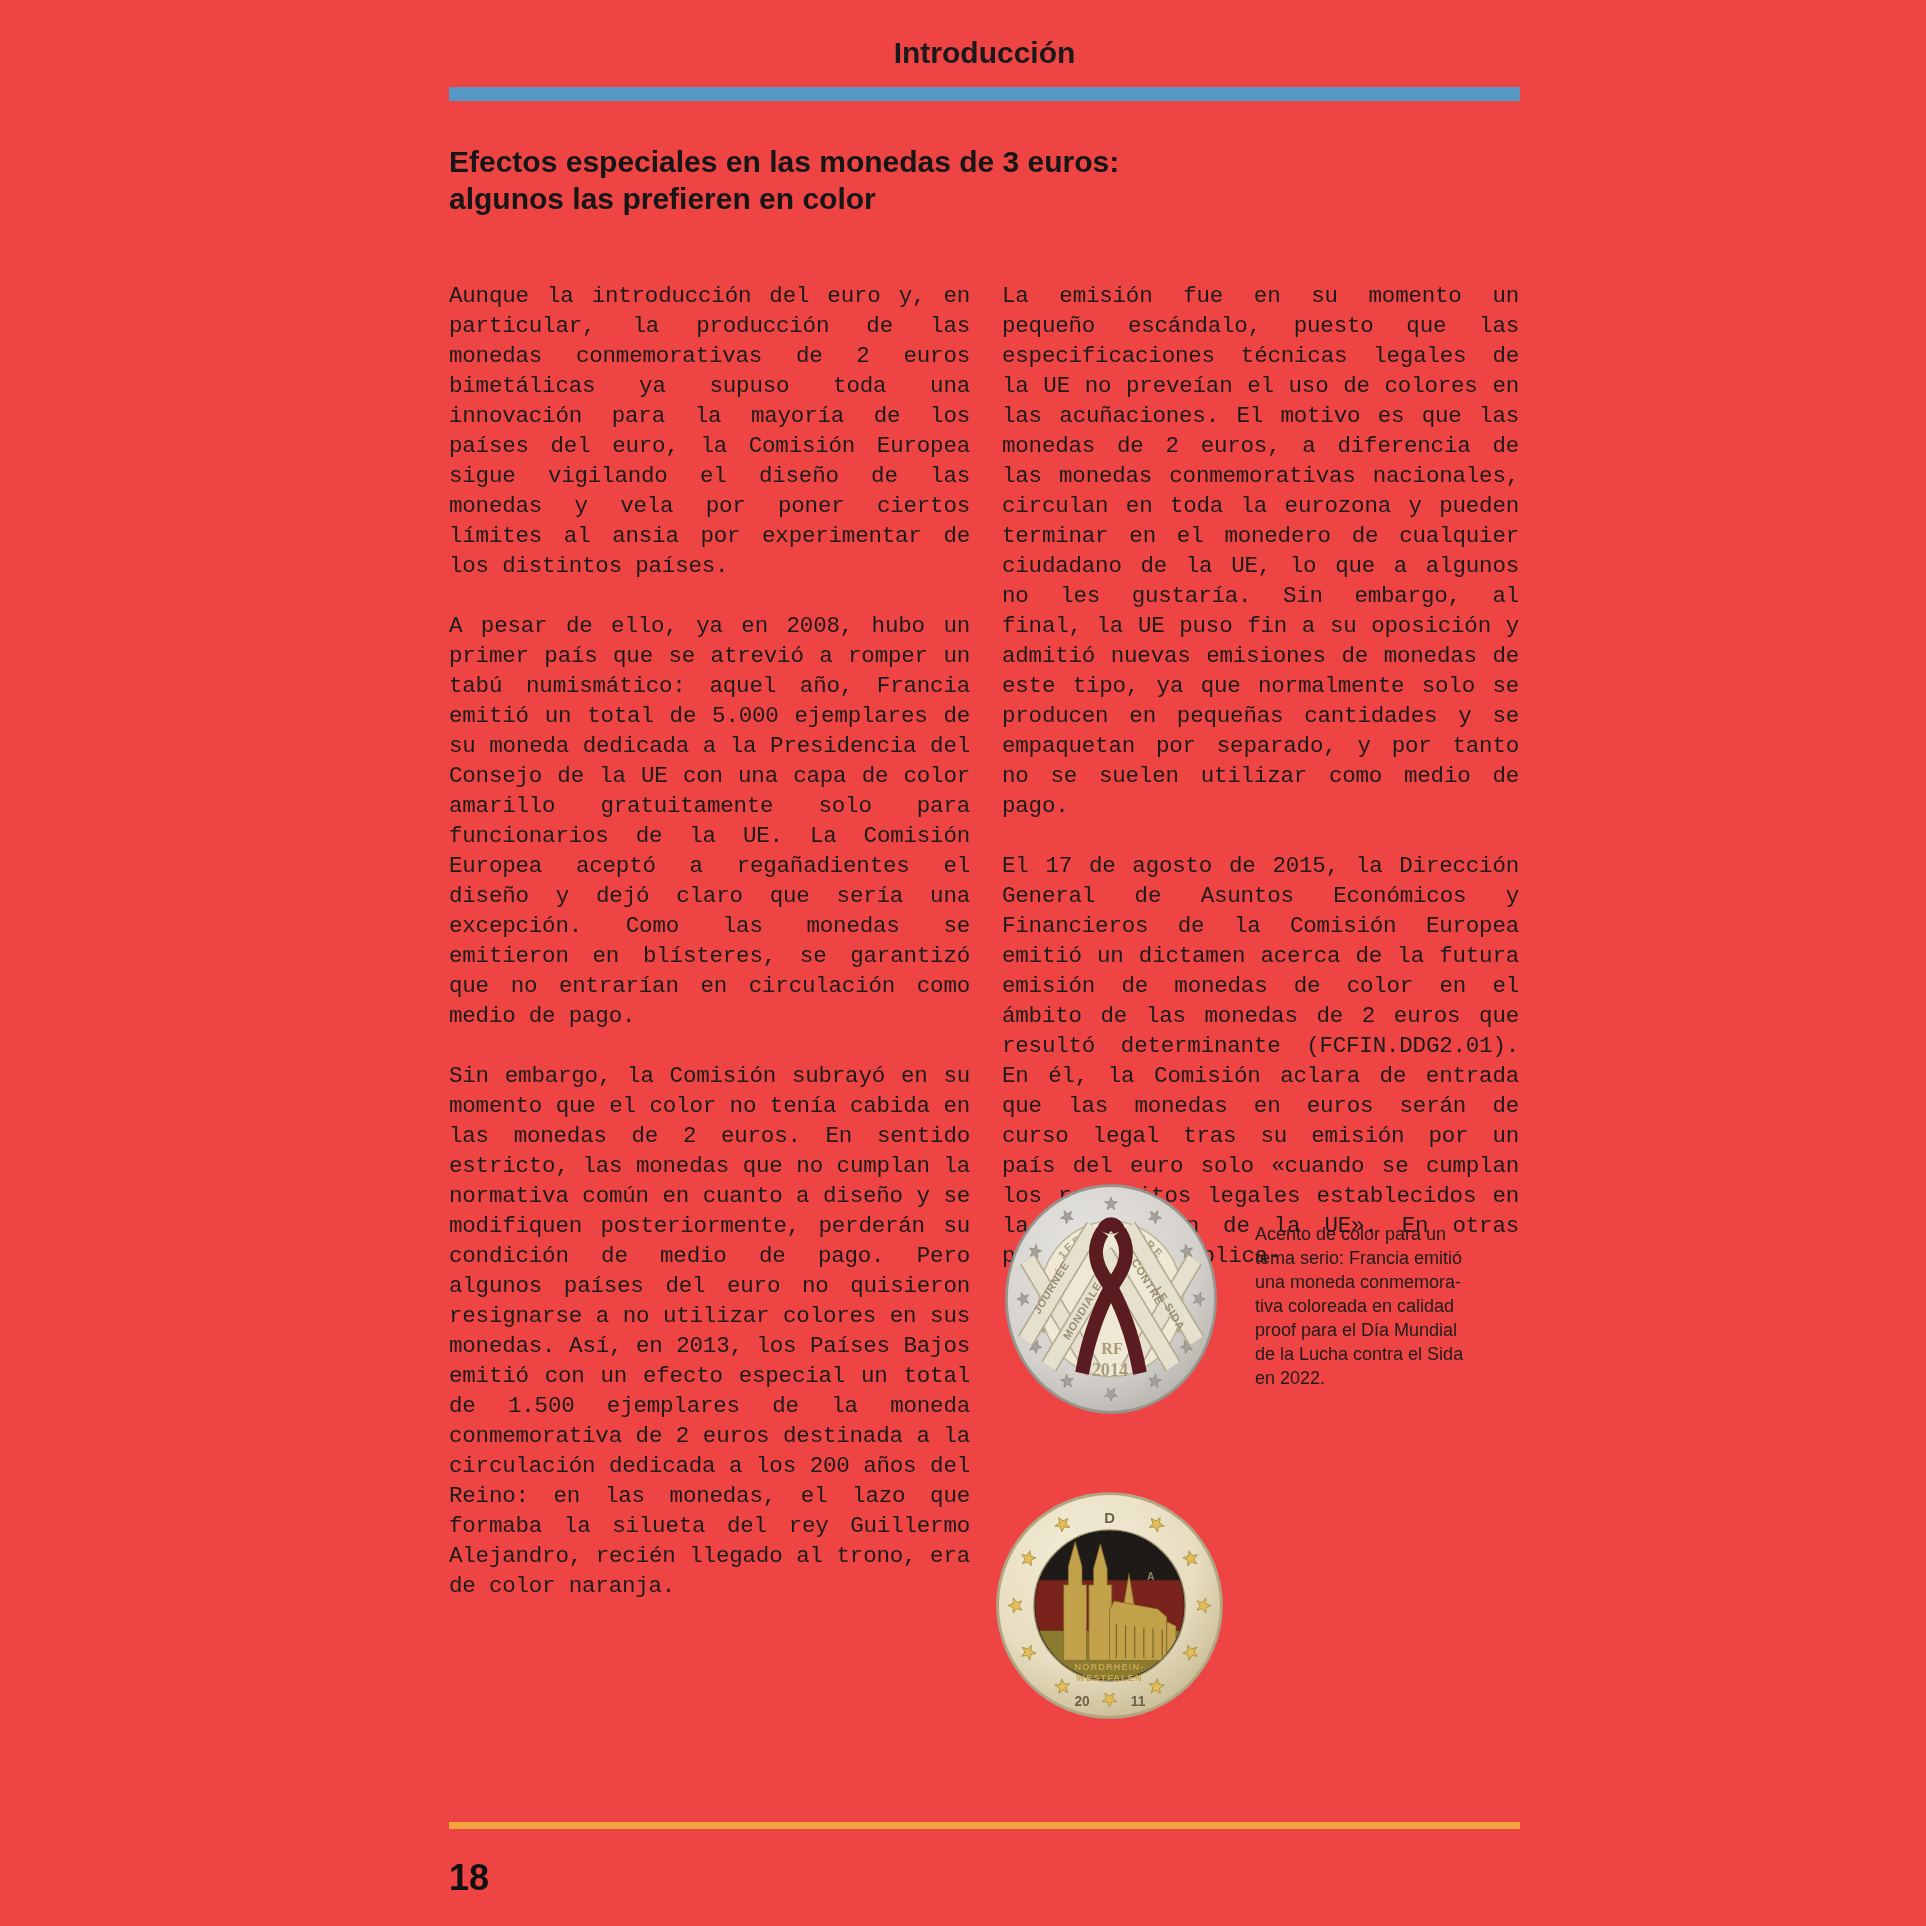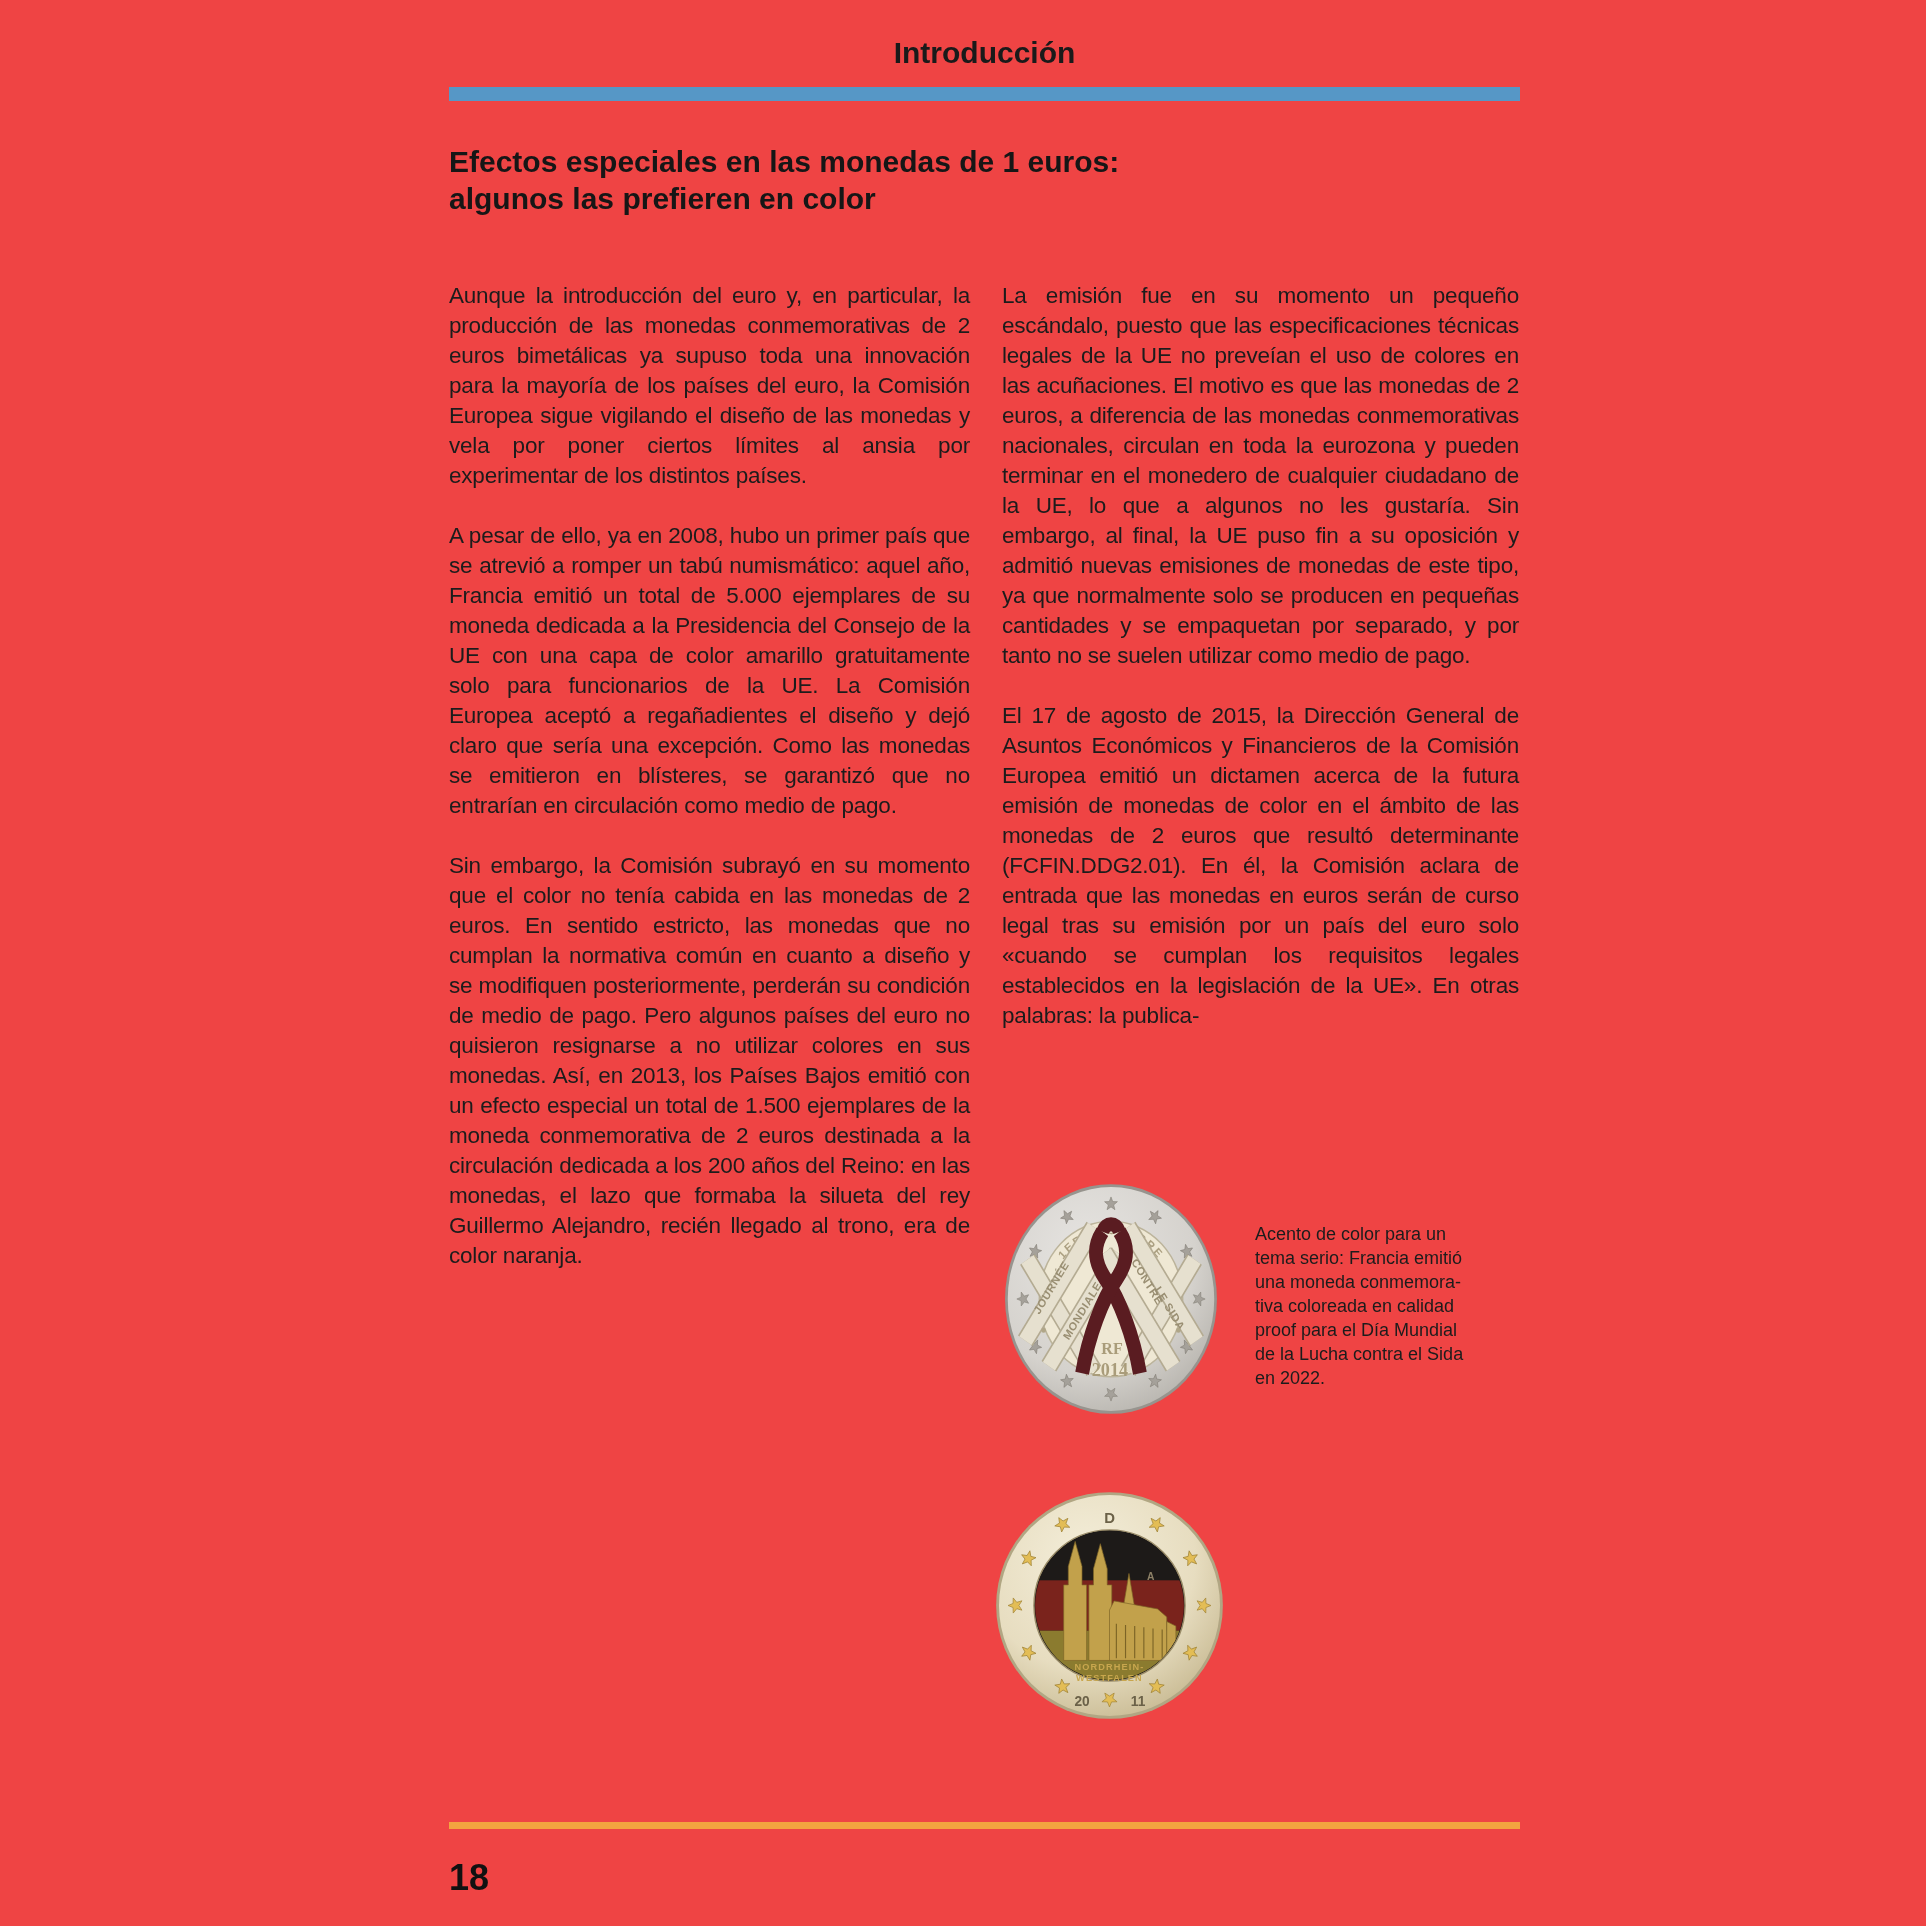--- a/index.html
+++ b/index.html
@@ -21,21 +21,21 @@
     font-size:30px;font-weight:bold;line-height:37px;white-space:pre-line;color:#161616;
   }
   
   .columns{
     position:absolute;left:449px;top:281px;width:1071px;
     display:flex;gap:32px;
   }
   .col{font-size:22.5px;line-height:30px;text-align:justify;letter-spacing:-0.2px;}
   .col-left{width:521px;}
   .col-right{width:517px;}
-  .col p{margin:0 0 30px 0;}
+  .col p{margin:0 0 30px 0;font-family:Liberation Mono, monospace;}
   .col p:last-child{margin-bottom:0;}
   
   .coin-svg{position:absolute;}
   .coin-1{left:1004px;top:1183px;width:214px;height:232px;}
   .coin-2{left:995px;top:1491px;width:229px;height:229px;}
   .fig-caption{
     position:absolute;font-size:18px;line-height:24px;white-space:pre-line;color:#1c1c1c;
     text-align:left;
   }
   .caption-1{left:1255px;top:1222px;width:270px;}
@@ -57,21 +57,21 @@
   .ringTxt{font-family:"Liberation Sans",sans-serif;font-weight:bold;fill:#6b6148;}
 </style>
 </head>
 <body>
 
 <div class="page">
 
   <div class="header-title">Introducción</div>
   <div class="blue-bar"></div>
 
-  <h2 class="article-heading" style="margin:0;">Efectos especiales en las monedas de 1 euros:
+  <h2 class="article-heading" style="margin:0;">Efectos especiales en las monedas de 3 euros:
 algunos las prefieren en color</h2>
 
   <div class="columns">
     <div class="col col-left">
       <p>Aunque la introducción del euro y, en particular, la producción de las monedas conmemorativas de 2 euros bimetálicas ya supuso toda una innovación para la mayoría de los países del euro, la Comisión Europea sigue vigilando el diseño de las monedas y vela por poner ciertos límites al ansia por experimentar de los distintos países.</p>
       <p>A pesar de ello, ya en 2008, hubo un primer país que se atrevió a romper un tabú numismático: aquel año, Francia emitió un total de 5.000 ejemplares de su moneda dedicada a la Presidencia del Consejo de la UE con una capa de color amarillo gratuitamente solo para funcionarios de la UE. La Comisión Europea aceptó a regañadientes el diseño y dejó claro que sería una excepción. Como las monedas se emitieron en blísteres, se garantizó que no entrarían en circulación como medio de pago.</p>
       <p>Sin embargo, la Comisión subrayó en su momento que el color no tenía cabida en las monedas de 2 euros. En sentido estricto, las monedas que no cumplan la normativa común en cuanto a diseño y se modifiquen posteriormente, perderán su condición de medio de pago. Pero algunos países del euro no quisieron resignarse a no utilizar colores en sus monedas. Así, en 2013, los Países Bajos emitió con un efecto especial un total de 1.500 ejemplares de la moneda conmemorativa de 2 euros destinada a la circulación dedicada a los 200 años del Reino: en las monedas, el lazo que formaba la silueta del rey Guillermo Alejandro, recién llegado al trono, era de color naranja.</p>
     </div>
     <div class="col col-right">
       <p>La emisión fue en su momento un pequeño escándalo, puesto que las especificaciones técnicas legales de la UE no preveían el uso de colores en las acuñaciones. El motivo es que las monedas de 2 euros, a diferencia de las monedas conmemorativas nacionales, circulan en toda la eurozona y pueden terminar en el monedero de cualquier ciudadano de la UE, lo que a algunos no les gustaría. Sin embargo, al final, la UE puso fin a su oposición y admitió nuevas emisiones de monedas de este tipo, ya que normalmente solo se producen en pequeñas cantidades y se empaquetan por separado, y por tanto no se suelen utilizar como medio de pago.</p>

